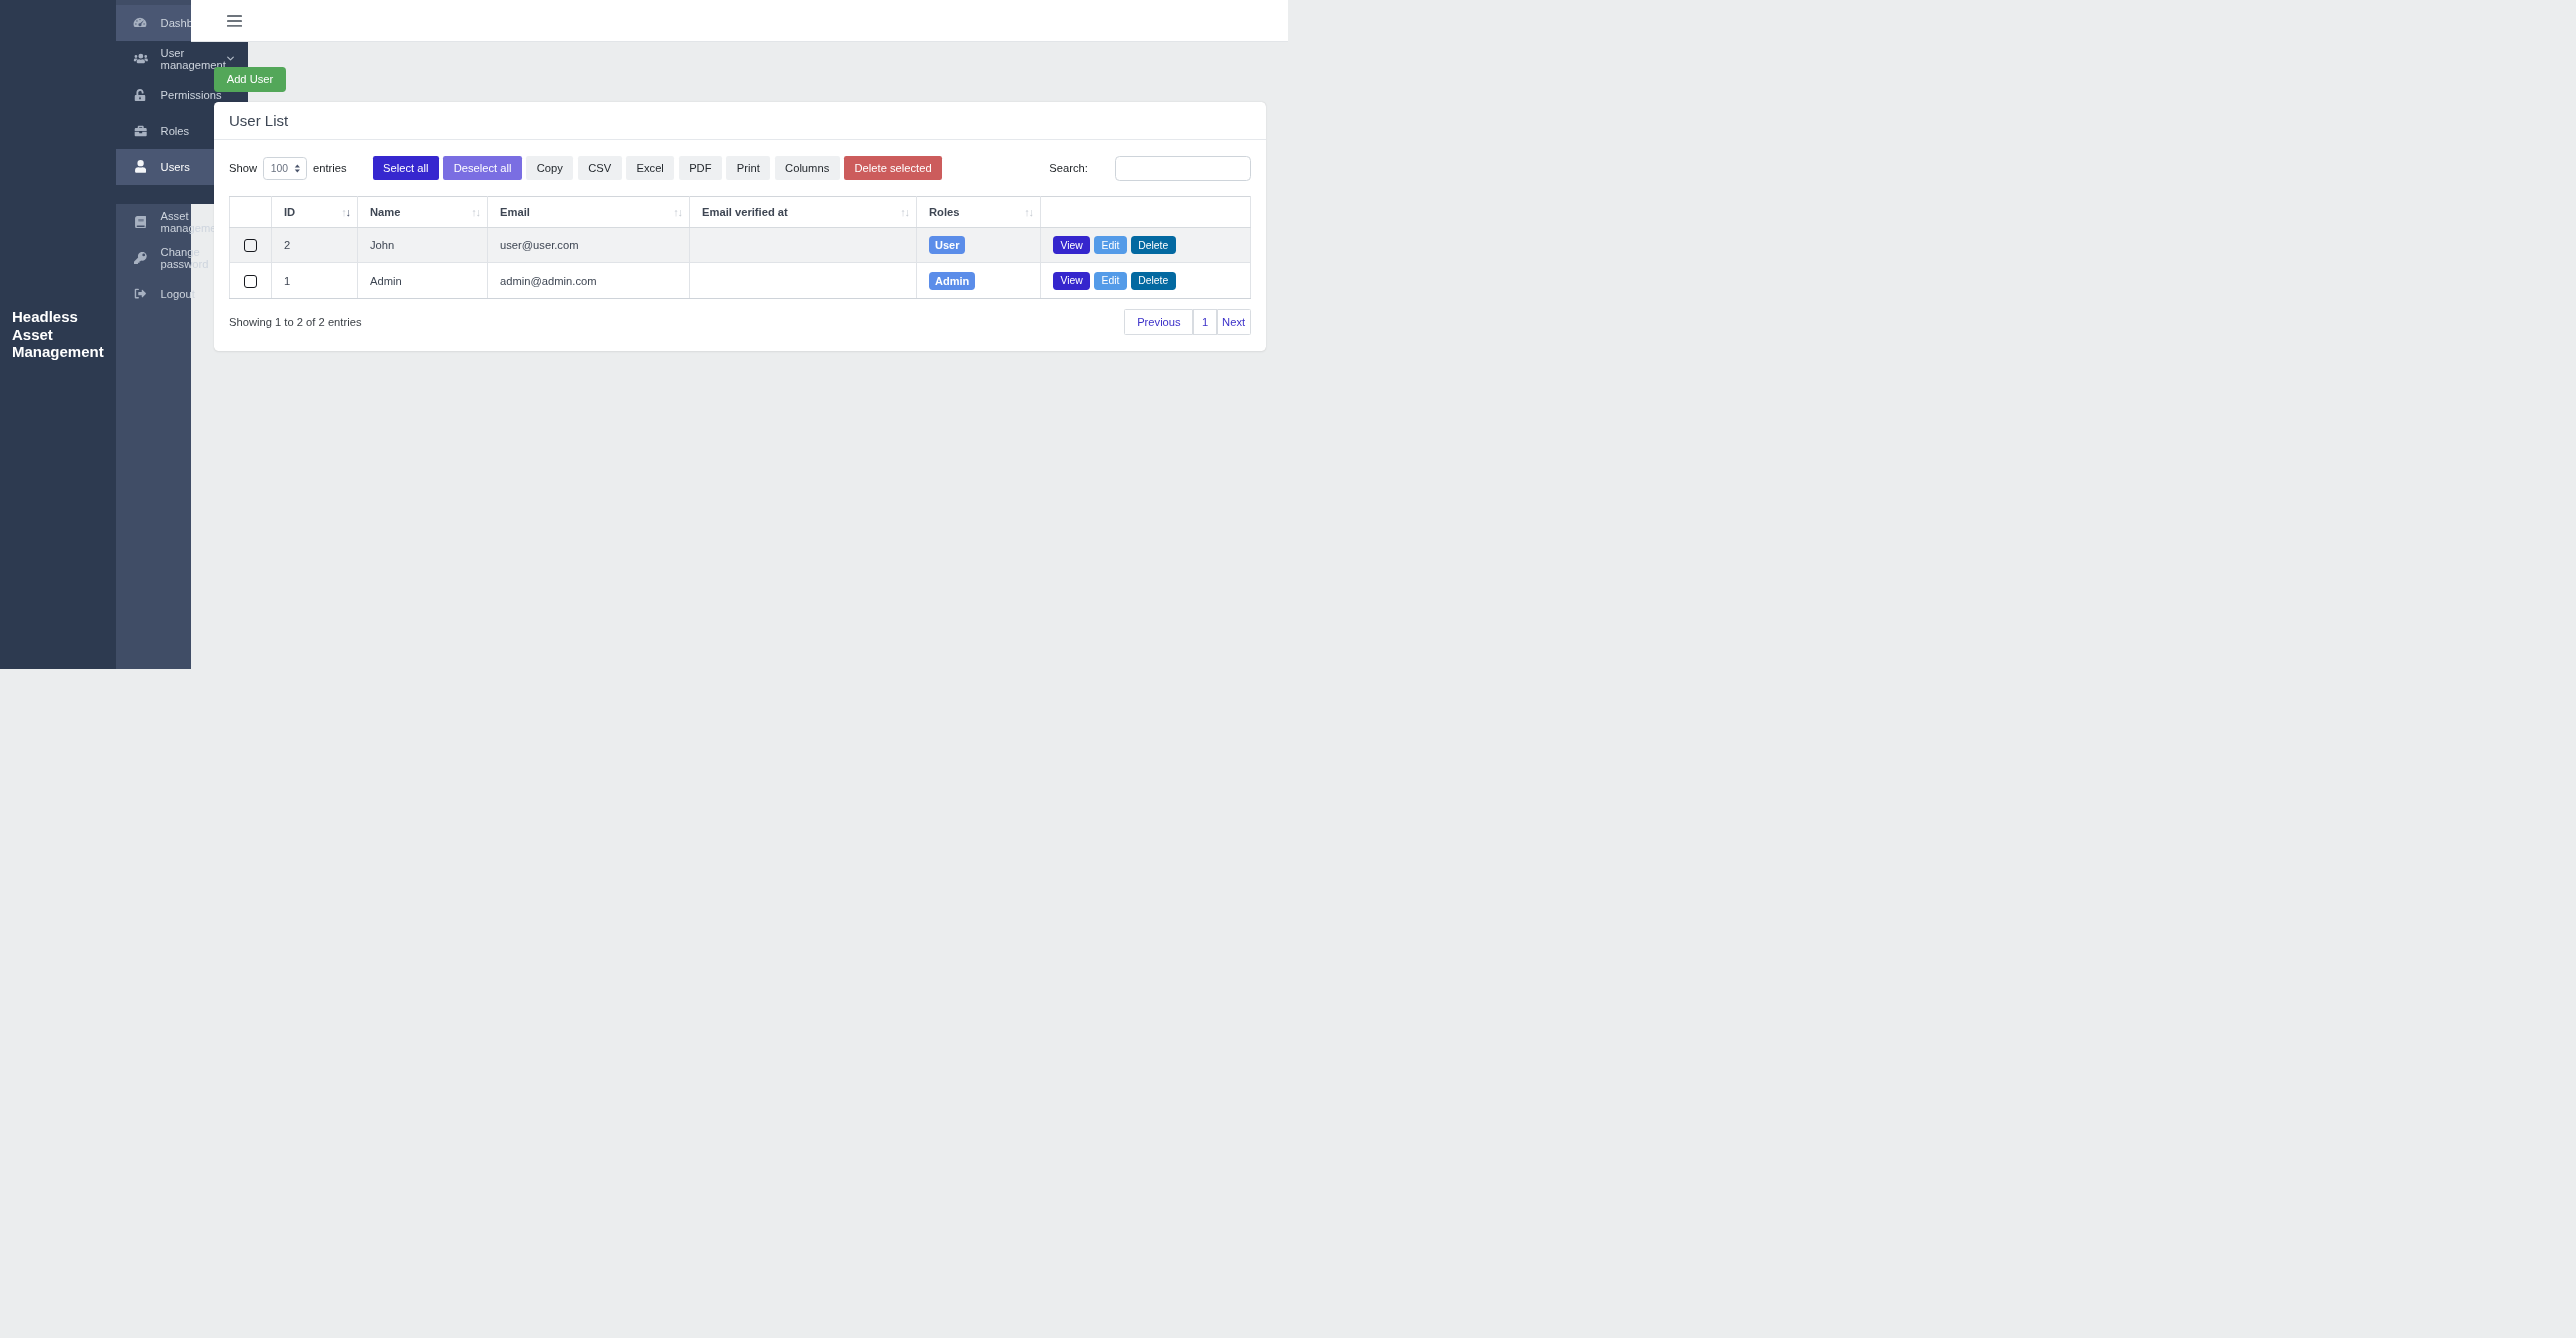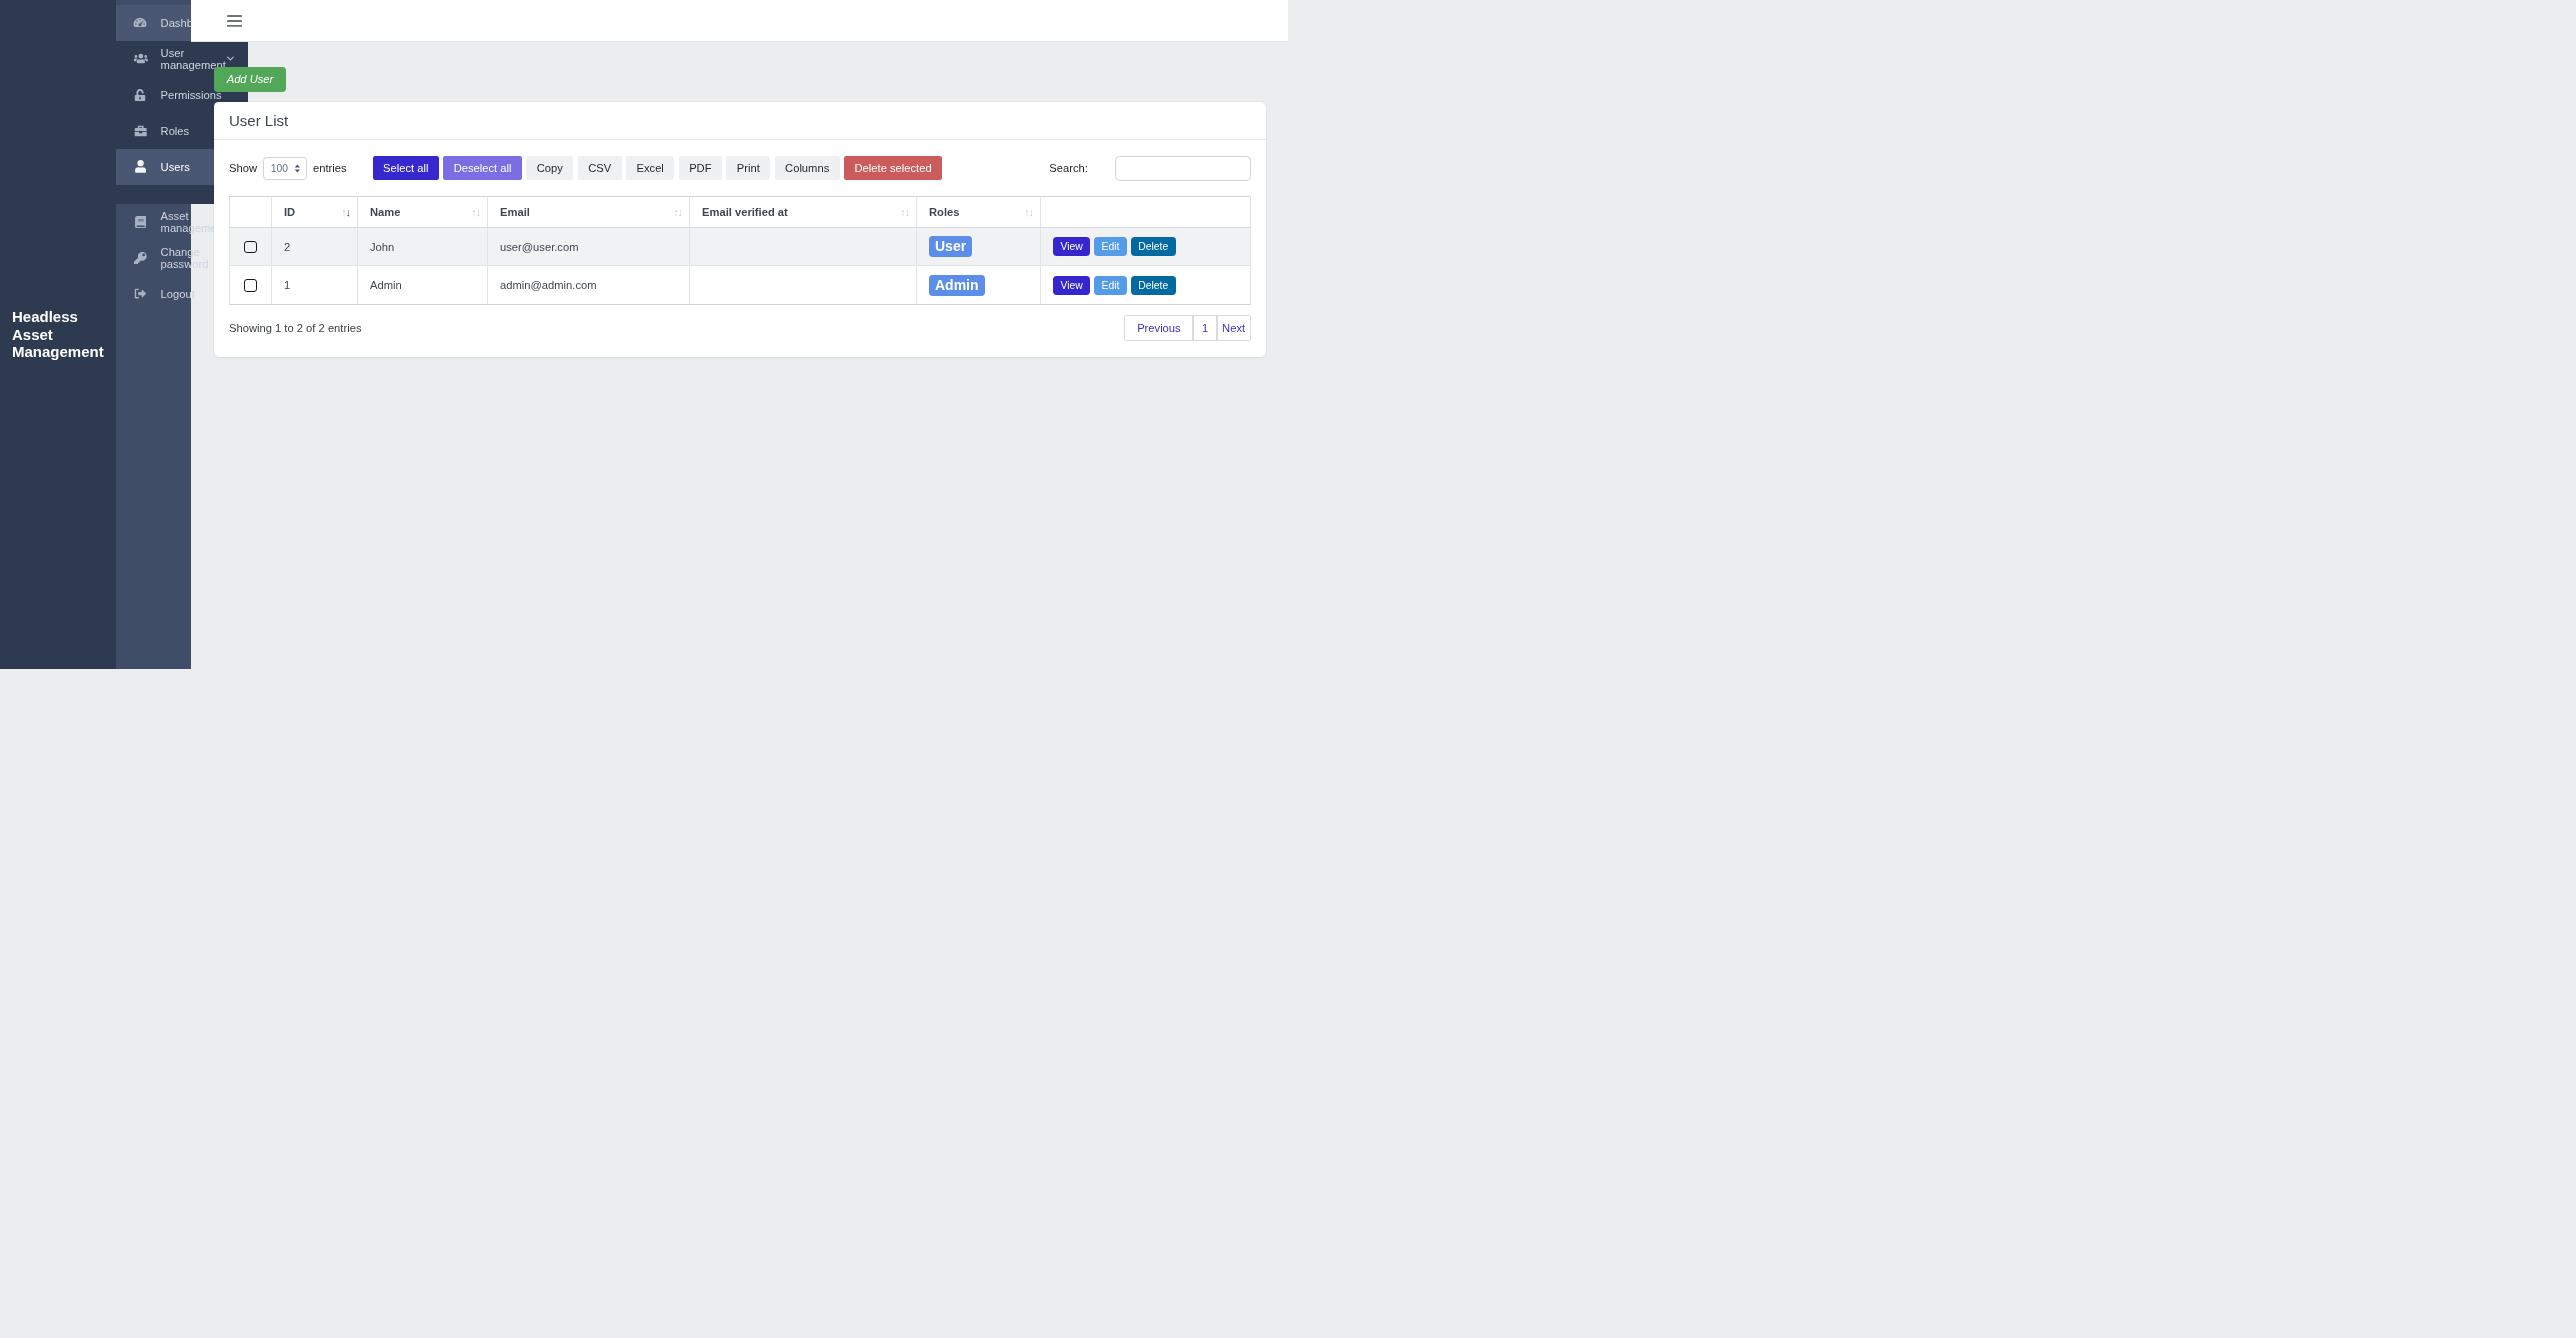--- a/index.html
+++ b/index.html
@@ -20,21 +20,21 @@
   .nav-item.hl { background:#4a5773; }
   .nav-item.active { background:#4a5773; color:#ffffff; }
   .nav-item.active .icn { color:#f4f6f9; }
   .nav-group { background:#2d3a50; padding-bottom:19.4px; }
   .chev { margin-left:auto; color:#b4bdca; display:flex; }
   
   .main { flex:1; display:flex; flex-direction:column; height:669px; min-width:0; }
   .navbar { background:#ffffff; height:42px; min-height:42px; border-bottom:0.7px solid #e2e5e8; display:flex; align-items:center; padding-left:36px; }
   .hamburger { color:#6d747c; cursor:pointer; display:flex; }
   .content { padding:24.6px 22.4px 0 23px; }
-  .btn-add { background:#53a759; color:#fff; border:none; border-radius:3.7px; padding:6.7px 12.7px; font-size:11.2px; cursor:pointer; font-family:inherit;font-style:italic; }
+  .btn-add { background:#53a759; color:#fff; border:none; border-radius:3.7px; padding:6.7px 12.7px; font-size:11.2px; cursor:pointer; font-family:inherit; }
   .card { background:#fff; border-radius:4.5px; margin-top:9.7px; box-shadow:0 0 0.7px rgba(0,0,0,.18), 0 0.7px 2.2px rgba(0,0,0,.07); }
   .card-header { padding:10.4px 15px; border-bottom:0.7px solid #e5e8ec; color:#3d4654; font-size:15px; }
   .card-body { padding:15.7px 15px 16.4px 15px; }
   
   .controls { display:flex; align-items:center; }
   .ctl-label { font-size:11.2px; color:#212529; white-space:nowrap; }
   .length-select { display:flex; align-items:center; justify-content:space-between; border:0.7px solid #ced4da; border-radius:3.7px; height:23px; width:44px; padding:0 5.2px 0 6.7px; margin:0 6px; color:#6a7280; font-size:10.4px; cursor:pointer; background:#fff; }
   .toolbar { display:flex; margin-left:26px; }
   .tbtn { border:none; font-size:11.2px; padding:6px 10.4px; border-radius:2.2px; margin-right:4.5px; white-space:nowrap; cursor:pointer; font-family:inherit; }
   .tbtn.indigo { background:#3627cf; color:#fff; }
@@ -47,21 +47,21 @@
   .table-wrap { margin-top:15px; }
   table { width:100%; border-collapse:collapse; font-size:11.2px; table-layout:fixed; }
   th { text-align:left; font-weight:700; color:#3e4653; padding:9px 12px; border:0.7px solid #e0e3e7; border-top:1.5px solid #d2d6db; border-bottom:0.7px solid #d6dade; position:relative; cursor:pointer; white-space:nowrap; }
   .sorts { position:absolute; right:7.5px; top:50%; transform:translateY(-50%); font-size:11.2px; font-weight:700; letter-spacing:-1.5px; color:#c7ccd3; }
   .sorts .dark { color:#49536a; }
   td { padding:8.2px 12px; border:0.7px solid #e0e3e7; color:#3e4653; overflow:hidden; white-space:nowrap; }
   tbody tr.odd { background:#f1f2f3; }
   tbody tr:last-child td { border-bottom:1.5px solid #ced3d9; }
   td.ck, th.ck { text-align:center; padding:8.2px 4.5px; }
   .rowcheck { appearance:none; -webkit-appearance:none; width:12.7px; height:12.7px; border:1.5px solid #16181d; border-radius:3px; background:transparent; vertical-align:middle; cursor:pointer; margin:0; }
-  .badge { background:#5b8de9; color:#fff; font-size:14px; font-weight:700; padding:3px 6px; border-radius:3.7px; display:inline-block; line-height:1.1; }
+  .badge { background:#5b8de9; color:#fff; font-size:11px; font-weight:700; padding:3px 6px; border-radius:3.7px; display:inline-block; line-height:1.1; }
   .abtn { border:none; color:#fff; font-size:10.4px; padding:3.7px 7.5px; border-radius:3.7px; margin-right:3.7px; cursor:pointer; font-family:inherit; }
   .abtn.view { background:#3526cd; }
   .abtn.edit { background:#549be8; }
   .abtn.del  { background:#0369a1; }
   
   .table-footer { display:flex; align-items:center; margin-top:9.7px; }
   .info { font-size:11.2px; color:#3a3f45; }
   .pagination { margin-left:auto; display:flex; }
   .pbtn { background:#fff; border:0.7px solid #d8dce1; color:#3c31c9; font-size:11.2px; padding:6px 0; margin-left:-0.7px; cursor:pointer; font-family:inherit; }
   .pbtn.prev { width:69px; border-radius:1.5px 0 0 1.5px; margin-left:0; }

